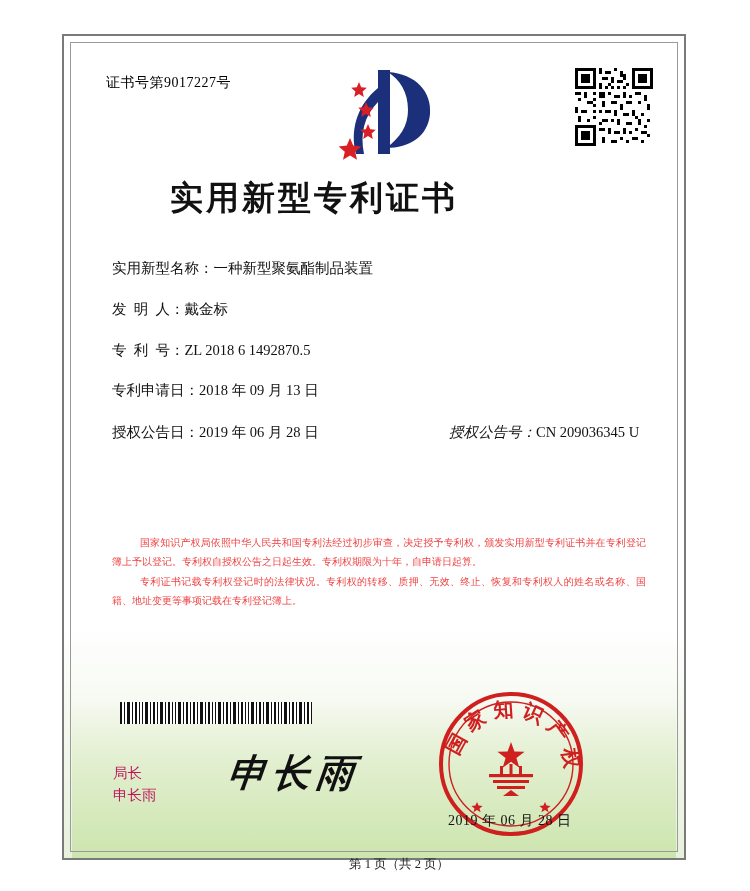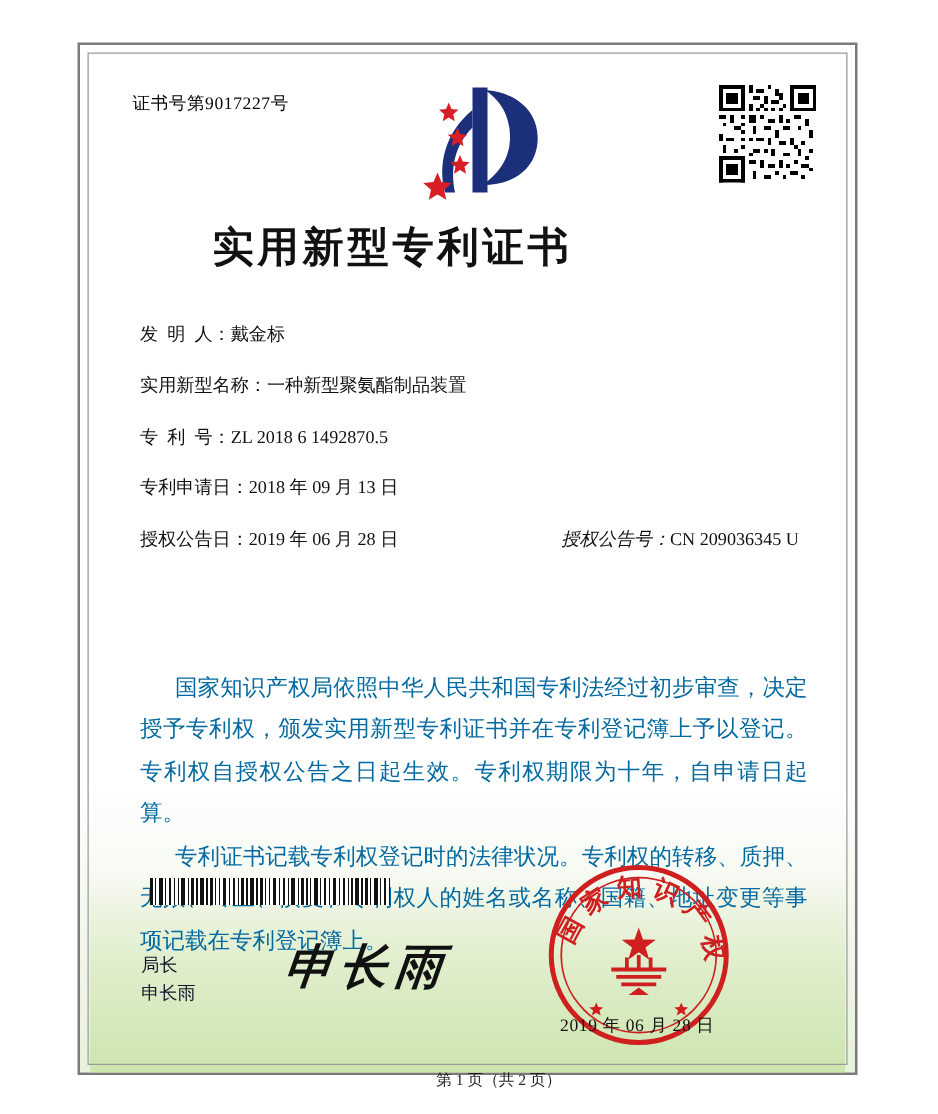--- a/index.html
+++ b/index.html
@@ -109,23 +109,23 @@
   .row.addr .val { line-height: 1.6; }
   .row.pub { margin-bottom: 10px; margin-top: 20px; }
   .pub .val-left { width: 250px; flex: 0 0 250px;}
   .pub .lbl2 { white-space: pre; flex: 0 0 auto; font-style: italic; }
 
   
   .paras {
     position: absolute;
     left: 112px; top: 534px;
     width: 534px;
-    font-size: 18px;
+    font-size: 10px;
     line-height: 1.85;
-    color: #0369a1;
+    color: #ef4444;
     text-align: justify;
   }
   .paras p {
     margin: 0 0 2px 0;
     text-indent: 28px;
   }
 
   
   .barcode {
     position: absolute;
@@ -133,21 +133,21 @@
     width: 192px; height: 22px;
   }
   .barcode svg { display:block; }
 
   
   .sig-label {
     position: absolute;
     left: 113px; top: 762px;
     font-size: 14.5px;
     line-height: 1.55;
-    color: #0f172a;
+    color: #be185d;
   }
   .sig-hand {
     position: absolute;
     left: 228px; top: 748px;
     font-size: 38px;
     font-family: "Liberation Serif", "DejaVu Serif", serif;
     font-weight: bold;
     font-style: italic;
     letter-spacing: 6px;
     color: #111;
@@ -304,27 +304,27 @@
         <rect x="23" y="19" width="1" height="1"></rect>
       </g>
     </svg>
   </div>
 
   <div class="doc-title">实用新型专利证书</div>
 
   <div class="fields">
 
     <div class="row">
+      <span class="lbl">实用新型名称：</span>
+      <span class="val">一种新型聚氨酯制品装置</span>
+    </div>
+
+    <div class="row">
       <span class="lbl">发  明  人：</span>
       <span class="val">戴金标</span>
-    </div>
-
-    <div class="row">
-      <span class="lbl">实用新型名称：</span>
-      <span class="val">一种新型聚氨酯制品装置</span>
     </div>
 
     <div class="row">
       <span class="lbl">专  利  号：</span>
       <span class="val">ZL 2018 6 1492870.5</span>
     </div>
 
     <div class="row">
       <span class="lbl">专利申请日：</span>
       <span class="val">2018 年 09 月 13 日</span>

